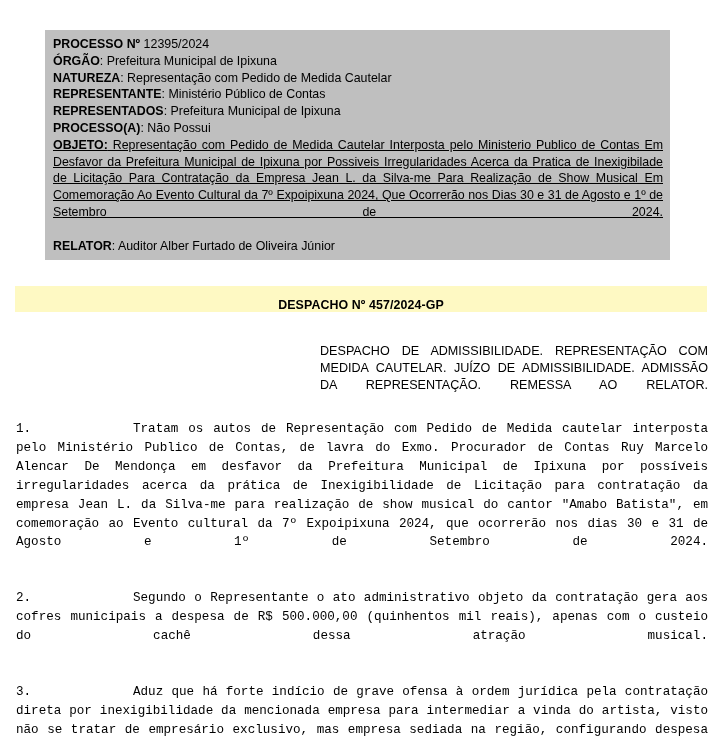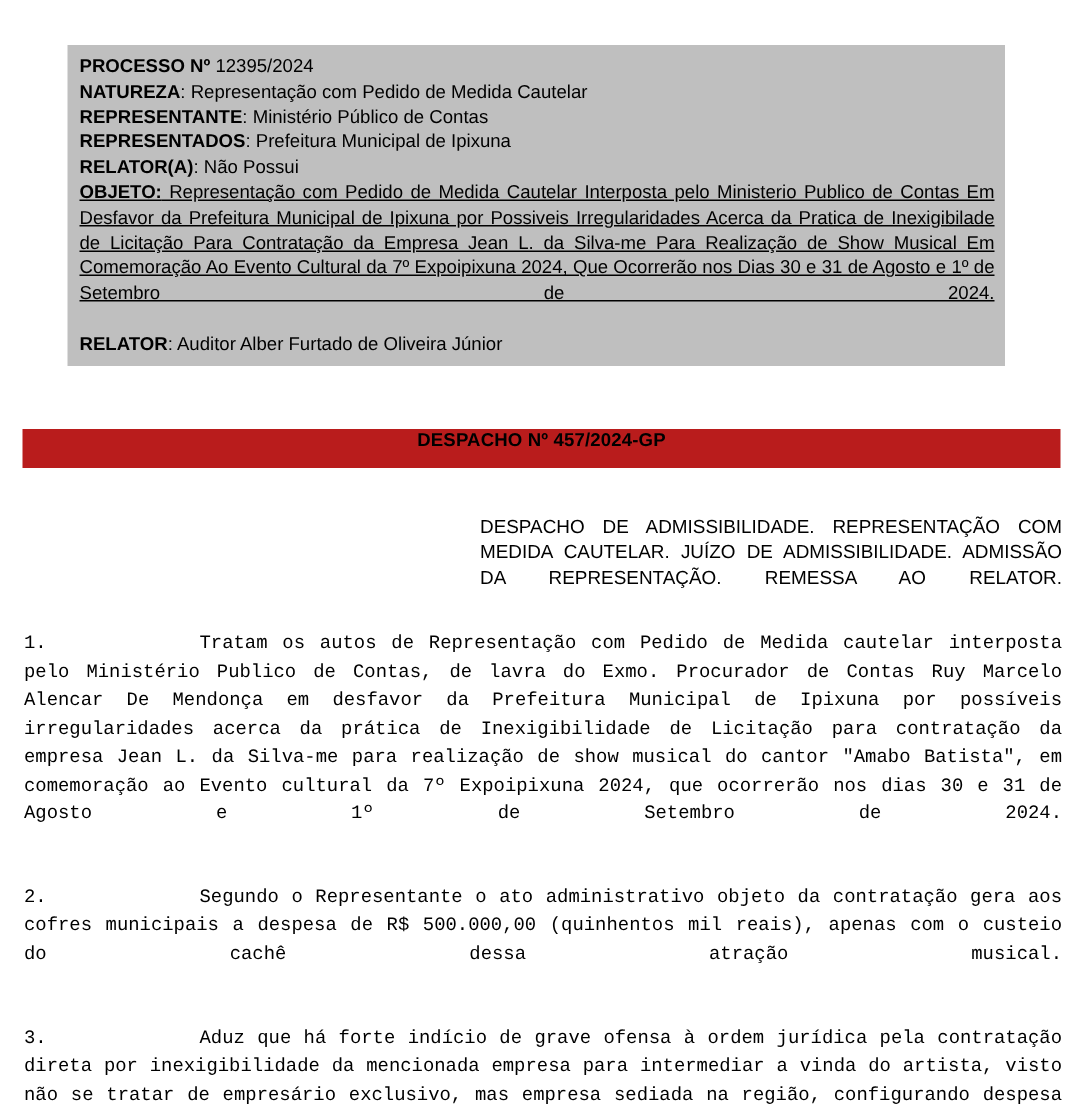--- a/index.html
+++ b/index.html
@@ -55,23 +55,23 @@
     width: 100%;
   }
 
   
   .despacho-bar {
     position: absolute;
     left: 15px;
     top: 274px;
     width: 692px;
     height: 26px;
-    background: #b91c1c;
+    background: #fef9c3;
     display: flex;
-    align-items: flex-start;
+    align-items: flex-end;
     justify-content: center;
     box-sizing: border-box;
   }
   .despacho-bar .title {
     font-size: 12.4px;
     font-weight: bold;
     letter-spacing: 0.1px;
     color: #000;
   }
 
@@ -123,35 +123,38 @@
 <body>
 
 <div class="page">
 
   <div class="header-table">
 
     <div class="header-row">
       <span class="lbl">PROCESSO Nº</span><span> 12395/2024</span>
     </div>
 
+    <div class="header-row">
+      <span class="lbl">ÓRGÃO</span><span>: Prefeitura Municipal de Ipixuna</span>
+    </div>
 
     <div class="header-row">
       <span class="lbl">NATUREZA</span><span>: Representação com Pedido de Medida Cautelar</span>
     </div>
 
     <div class="header-row">
       <span class="lbl">REPRESENTANTE</span><span>: Ministério Público de Contas</span>
     </div>
 
     <div class="header-row">
       <span class="lbl">REPRESENTADOS</span><span>: Prefeitura Municipal de Ipixuna</span>
     </div>
 
     <div class="header-row">
-      <span class="lbl">RELATOR(A)</span><span>: Não Possui</span>
+      <span class="lbl">PROCESSO(A)</span><span>: Não Possui</span>
     </div>
 
     <div class="header-row objeto">
       <span class="lbl">OBJETO:</span><span> Representação com Pedido de Medida Cautelar Interposta pelo Ministerio Publico de Contas Em Desfavor da Prefeitura Municipal de Ipixuna por Possiveis Irregularidades Acerca da Pratica de Inexigibilade de Licitação Para Contratação da Empresa Jean L. da Silva-me Para Realização de Show Musical Em Comemoração Ao Evento Cultural da 7º Expoipixuna 2024, Que Ocorrerão nos Dias 30 e 31 de Agosto e 1º de Setembro de 2024.</span>
     </div>
 
     <div class="header-row">
       <span class="lbl">RELATOR</span><span>: Auditor Alber Furtado de Oliveira Júnior</span>
     </div>
 

